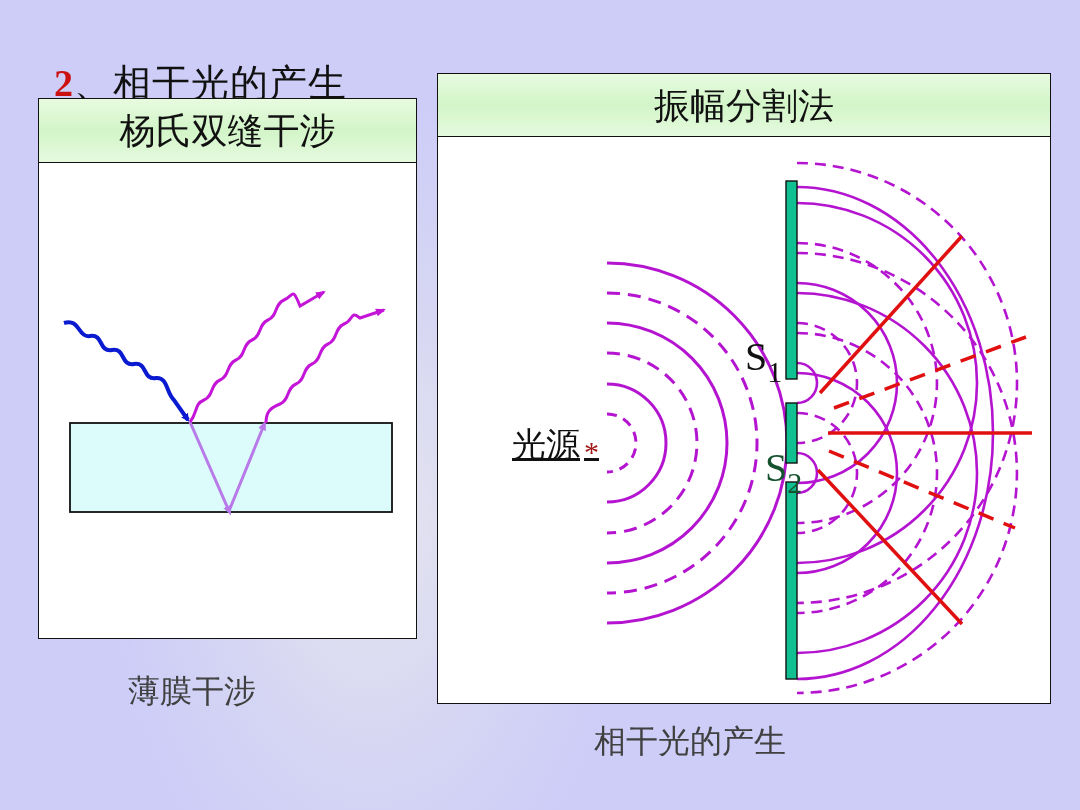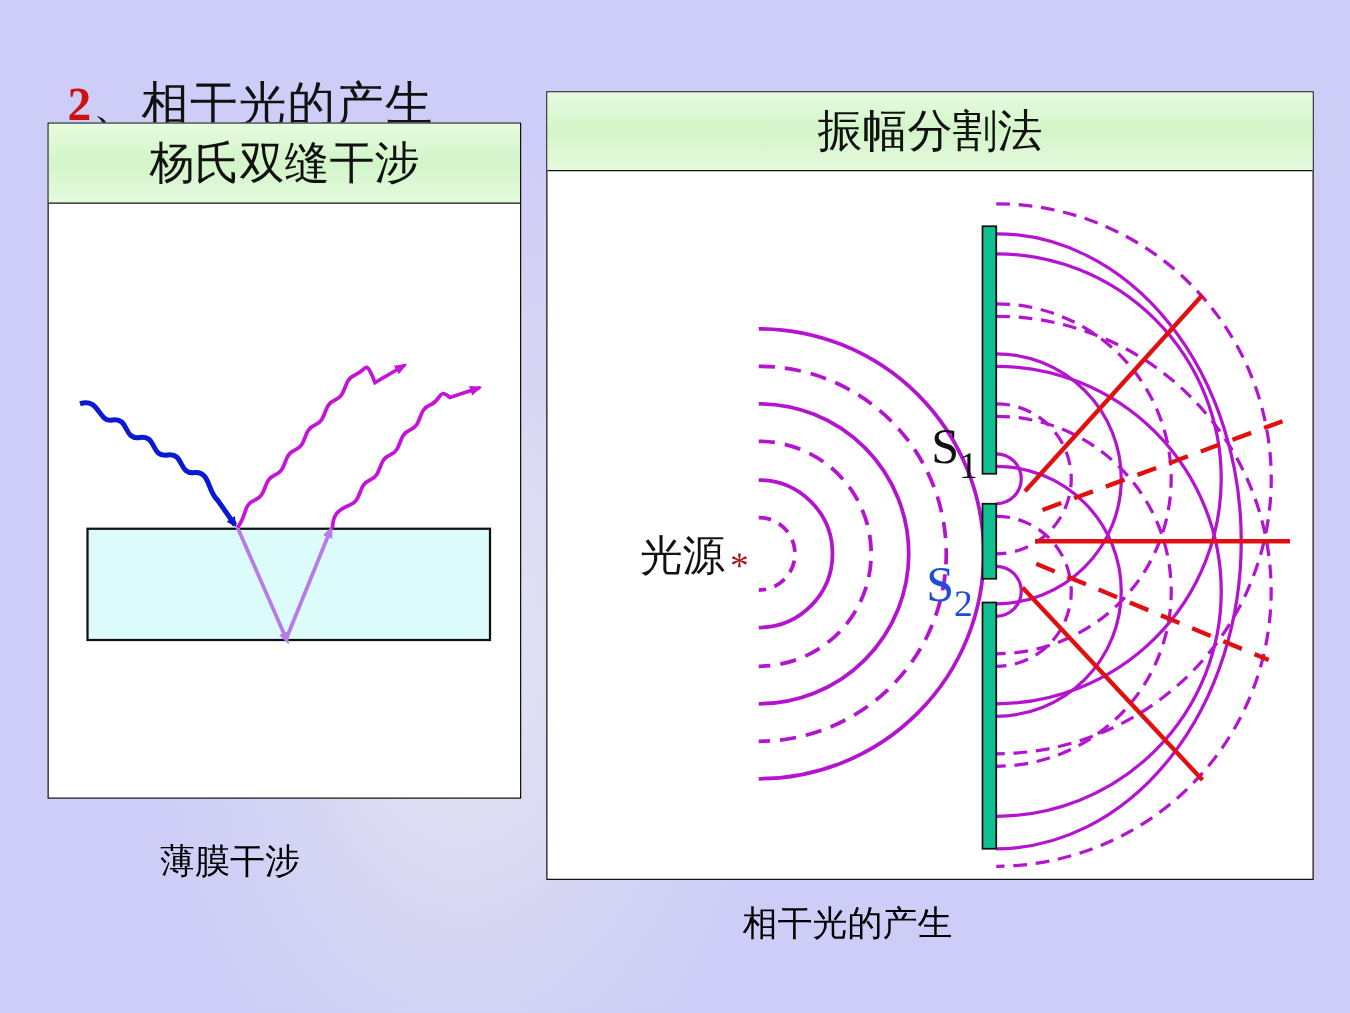--- a/index.html
+++ b/index.html
@@ -11,21 +11,21 @@
   .abs { position:absolute; }
   .title { left:54px; top:30px; font-size:38px; color:#111; letter-spacing:1px;margin-top:28px; }
   .title .num { color:#cc1111; font-family:"Liberation Serif", serif; font-weight:bold; }
   .panel { background:#fff; border:1.5px solid #111; box-sizing:border-box; }
   .panel-head {
     position:absolute; left:0; right:0; top:0; box-sizing:border-box;
     border-bottom:1.5px solid #111;
     background: linear-gradient(to bottom, #e8fbe0 0%, #d2f5c8 50%, #e6fade 100%);
     text-align:center; font-size:36px; color:#111;
   }
-  .caption { font-size:28px; color:#000000; }
+  .caption { font-size:32px; color:#404040; }
   svg { position:absolute; left:0; top:0; }
 </style>
 </head>
 <body>
 
 <div class="abs title">
   <span class="num">2</span><span>、相干光的产生</span>
 </div>
 
 <div class="abs panel" style="left:38px; top:98px; width:379px; height:541px;">
@@ -105,21 +105,21 @@
     </g>
 
     <g fill="#10c090" stroke="#111" stroke-width="1.4">
       <rect x="786" y="181" width="11" height="198"></rect>
       <rect x="786" y="403" width="11" height="60"></rect>
       <rect x="786" y="482" width="11" height="197"></rect>
     </g>
   </g>
 </svg>
 
-<div class="abs" style="left:512px; top:422px; font-size:34px; color:#111;">
+<div class="abs" style="left:512px; top:422px; font-size:34px; color:#111;text-decoration:underline;">
   <span>光源</span><span style="color:#a01818; font-size:30px; font-family:'Liberation Serif', serif; margin-left:4px; vertical-align:-6px;">*</span>
 </div>
 <div class="abs" style="left:745px; top:333px; font-family:'Liberation Serif', serif; font-size:40px; color:#111;">
   <span>S</span><sub style="font-size:30px; vertical-align:-12px;">1</sub>
 </div>
-<div class="abs" style="left:741px; top:444px; font-family:'Liberation Serif', serif; font-size:40px; color:#1d4ed8;">
+<div class="abs" style="left:765px; top:444px; font-family:'Liberation Serif', serif; font-size:40px; color:#14532d;">
   <span>S</span><sub style="font-size:30px; vertical-align:-12px;">2</sub>
 </div>
 
 </body></html>

